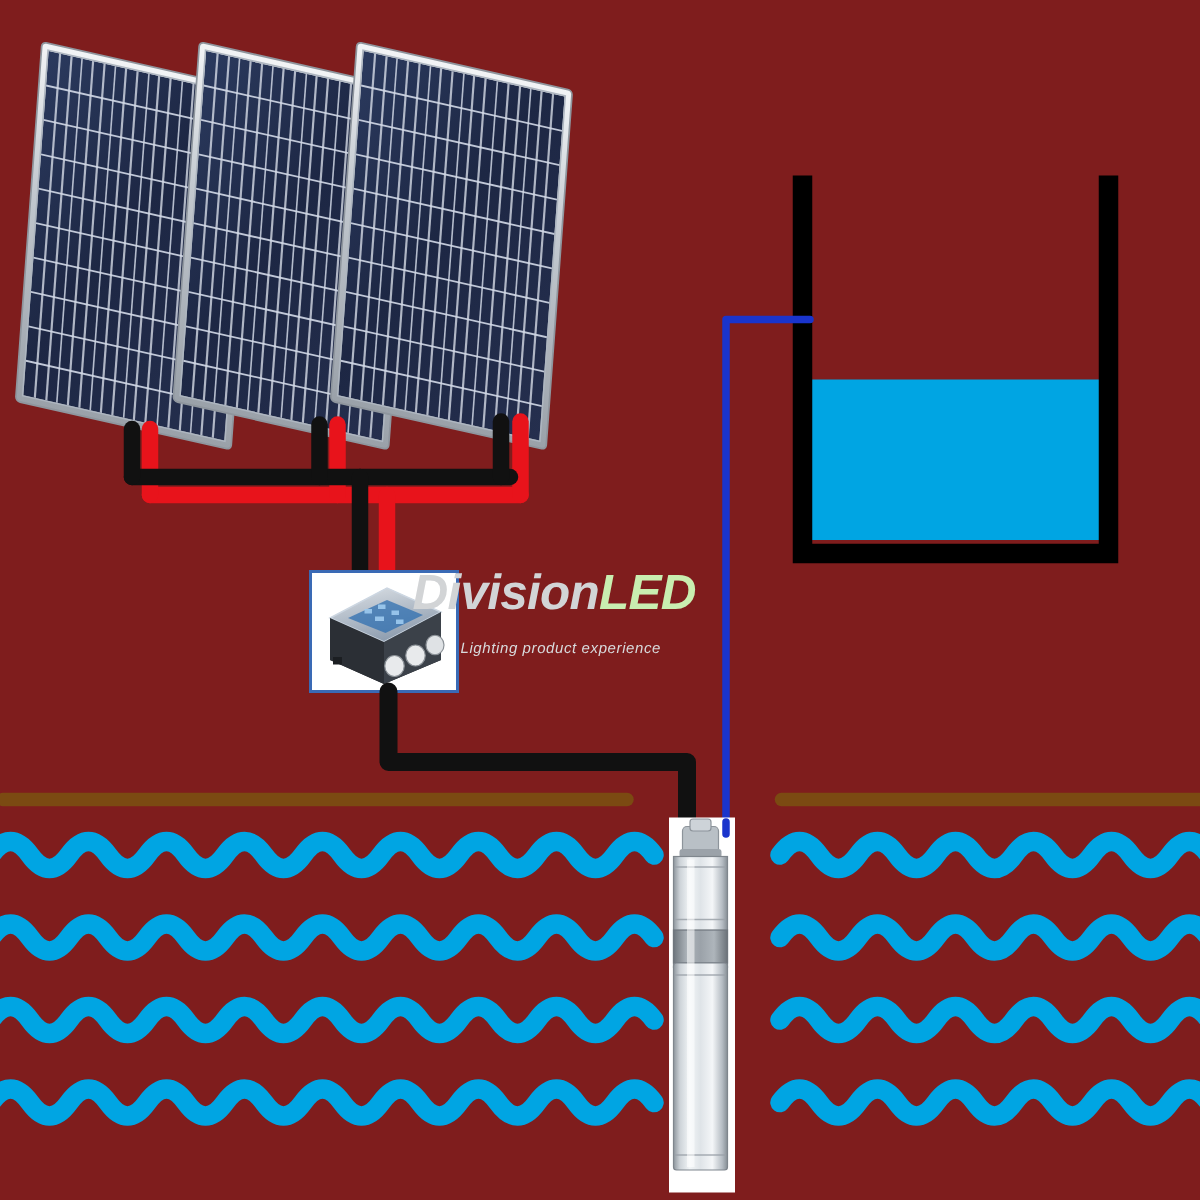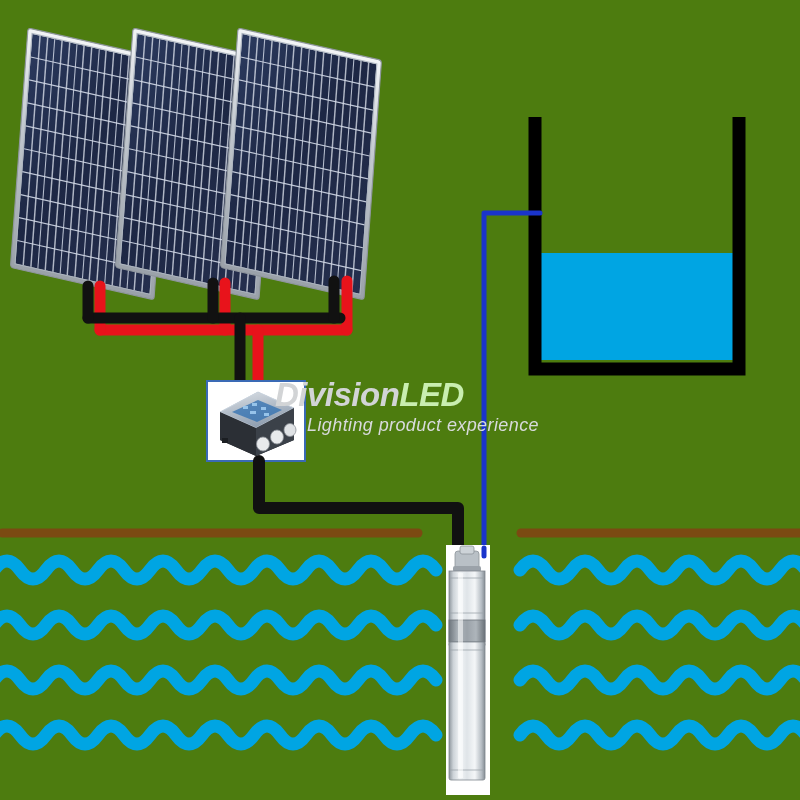--- a/index.html
+++ b/index.html
@@ -1,28 +1,28 @@
 <!DOCTYPE html>
 <html><head>
 <meta charset="utf-8">
 <title>Solar Water Pump System Diagram</title>
 <style>
   html,body{margin:0;padding:0;background:#ffffff;}
   body{width:800px;height:800px;overflow:hidden;
        font-family:"Liberation Sans","DejaVu Sans",sans-serif;}
-  #stage{position:relative;width:800px;height:800px;background:#4d7c0f;text-decoration:underline;}
+  #stage{position:relative;width:800px;height:800px;background:#7f1d1d;text-decoration:underline;}
   #stage svg.layer{position:absolute;left:0;top:0;width:800px;height:800px;}
   .wm{position:absolute;pointer-events:none;}
   #wm-text{left:275px;top:378px;width:300px;}
   #wm-main{font-size:33px;font-weight:bold;font-style:italic;letter-spacing:-0.5px;
            line-height:34px;white-space:nowrap;}
   #wm-div{color:#d2d4d6;}
   #wm-led{color:#c9eeb0;}
-  #wm-tag{font-size:18px;font-style:italic;color:#d8dadc;letter-spacing:0.4px;
-          margin-left:32px;margin-top:3px;white-space:nowrap;}
+  #wm-tag{font-size:10px;font-style:italic;color:#d8dadc;letter-spacing:0.4px;
+          margin-left:32px;margin-top:15px;white-space:nowrap;}
 </style>
 </head>
 <body>
 
 <div id="stage">
 
   <svg class="layer" viewBox="0 0 800 800">
     <defs>
 
       <linearGradient id="cellGrad" x1="0" y1="0" x2="1" y2="1">

